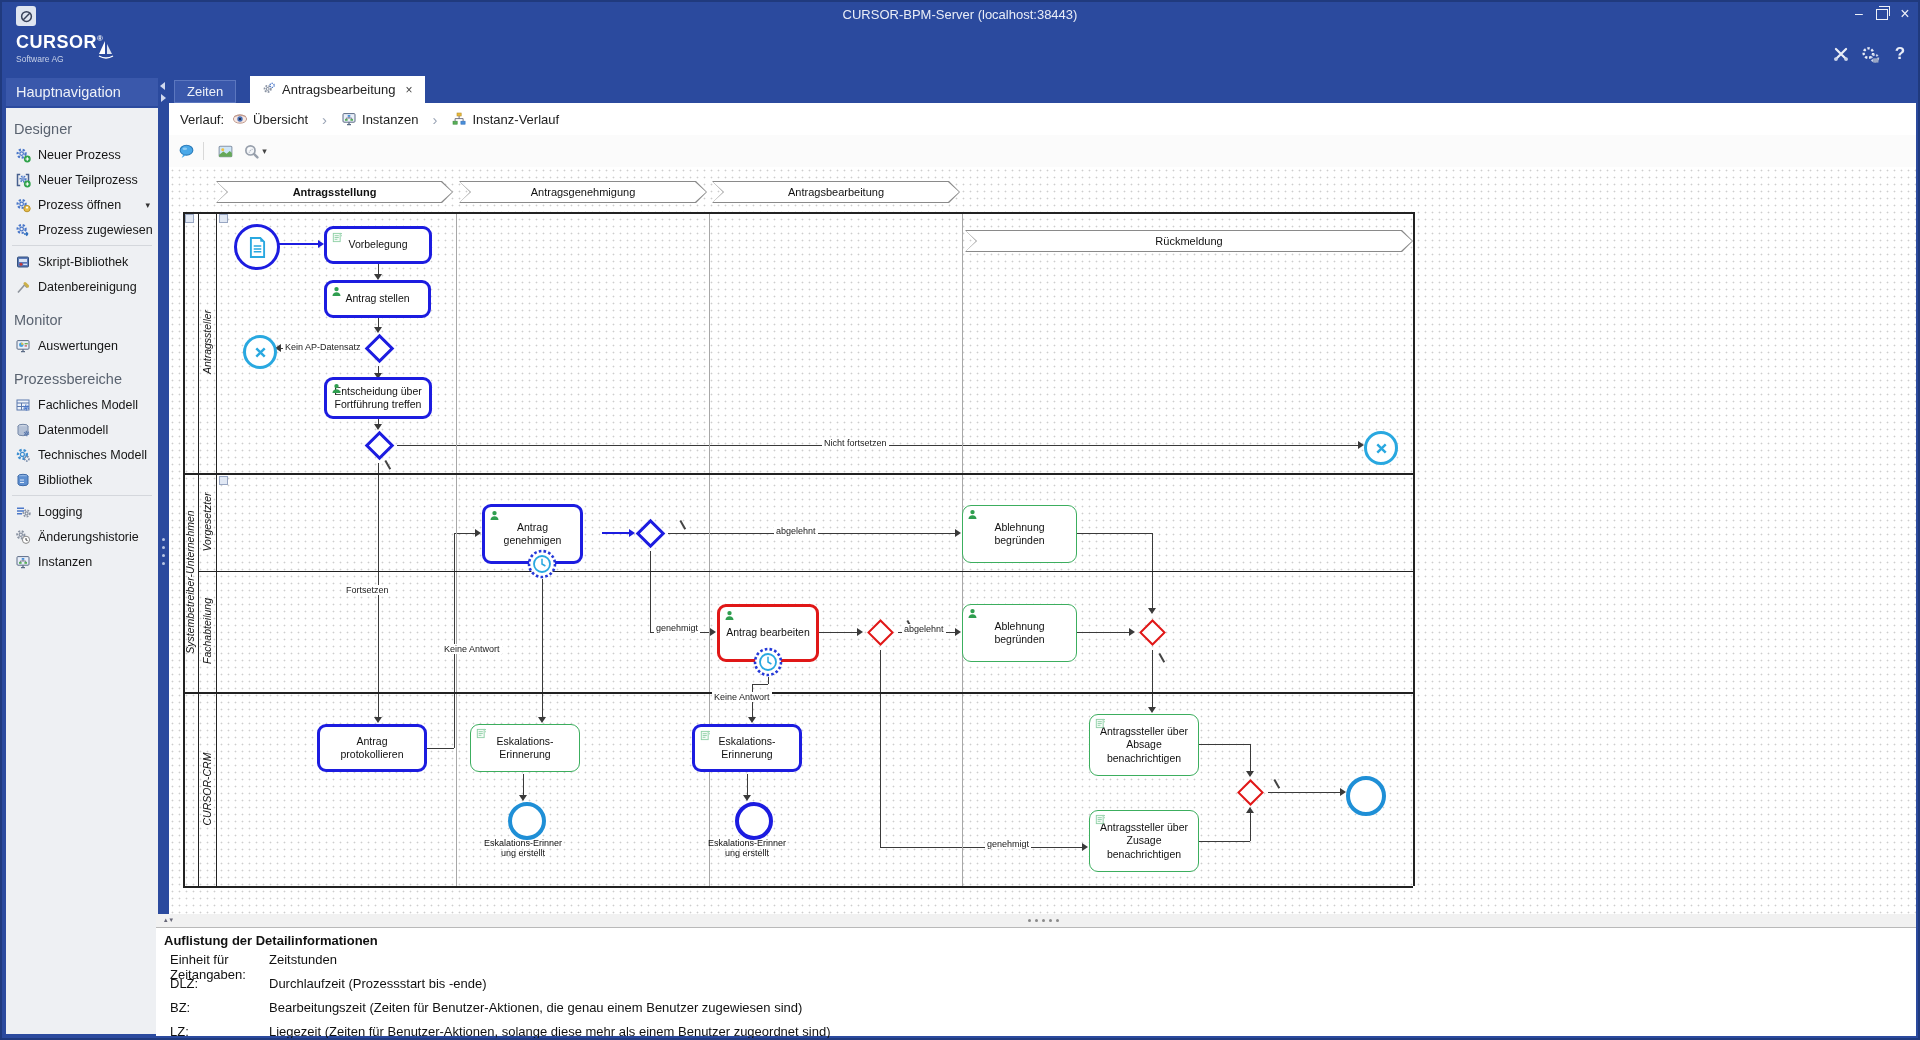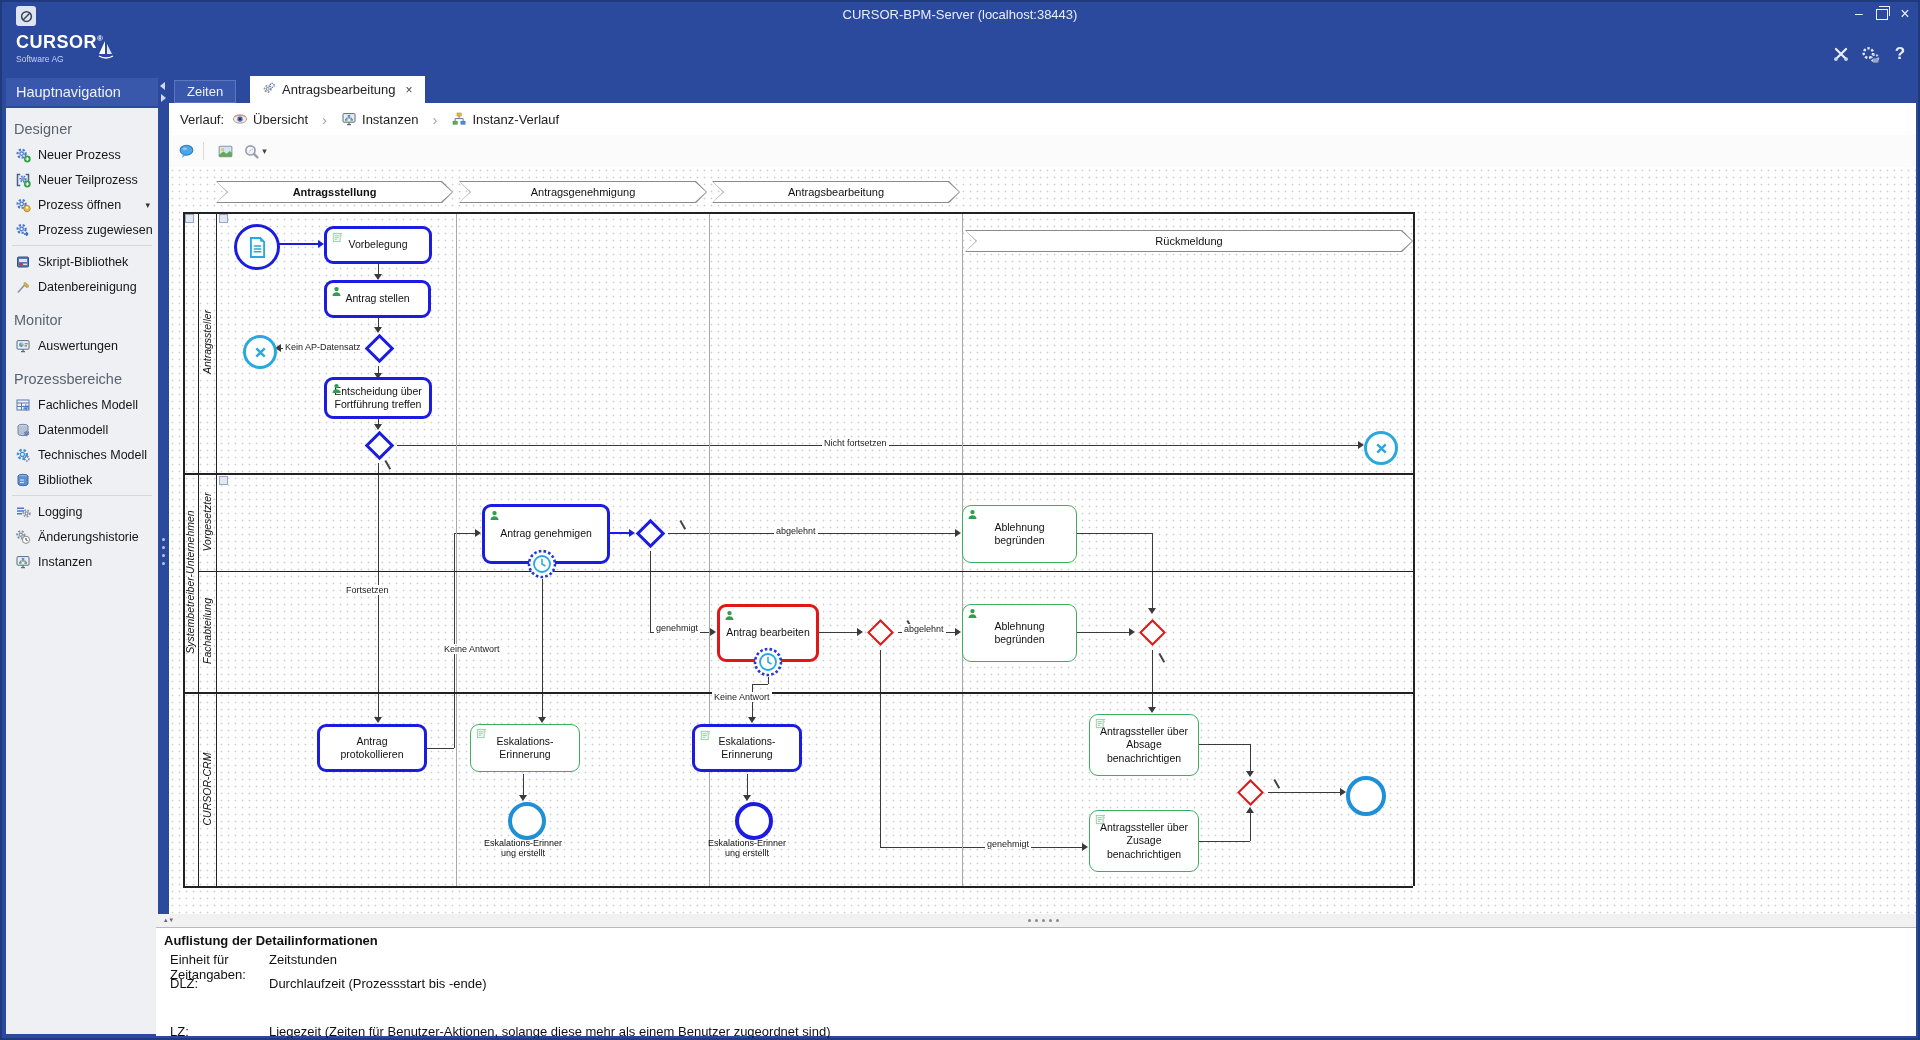--- a/index.html
+++ b/index.html
@@ -485,21 +485,21 @@
           </svg></span>
         <span data-interactable="false">Antrag stellen</span>
       </div>
       <div class="task cblue" data-interactable="true" style="left: 322px; top: 375px; width: 108px; height: 42px;">
         <span class="nic" data-interactable="false"><svg width="11" height="11" viewBox="0 0 12 12">
             <circle cx="6" cy="3.4" r="2.4" fill="#2f9e4f"></circle>
             <path d="M1.6 11c0-2.7 2-4.2 4.4-4.2s4.4 1.5 4.4 4.2z" fill="#2f9e4f"></path>
           </svg></span>
         <span data-interactable="false">Entscheidung über Fortführung treffen</span>
       </div>
-      <div class="task cblue" data-interactable="true" style="left: 480px; top: 502px; width: 128px; height: 60px;">
+      <div class="task cblue" data-interactable="true" style="left: 480px; top: 502px; width: 101px; height: 60px;">
         <span class="nic" data-interactable="false"><svg width="11" height="11" viewBox="0 0 12 12">
             <circle cx="6" cy="3.4" r="2.4" fill="#2f9e4f"></circle>
             <path d="M1.6 11c0-2.7 2-4.2 4.4-4.2s4.4 1.5 4.4 4.2z" fill="#2f9e4f"></path>
           </svg></span>
         <span data-interactable="false">Antrag genehmigen</span>
       </div>
       <div class="timer" data-interactable="false" style="left: 525px; top: 547px;"><svg width="30" height="30" viewBox="0 0 30 30">
           <circle cx="15" cy="15" r="13" fill="#fff" stroke="#2438d8" stroke-width="2.6" stroke-dasharray="2.6 2.2"></circle>
           <circle cx="15" cy="15" r="8" fill="#fff" stroke="#29a8e0" stroke-width="1.8"></circle>
           <path d="M15 9.8V15l3.4 2" fill="none" stroke="#29a8e0" stroke-width="1.5"></path>
@@ -618,18 +618,22 @@
   <div id="details" data-interactable="false">
     <div id="dtitle" data-interactable="false">Auflistung der Detailinformationen</div>
   <div class="drow" data-interactable="false" style="top: 24px;">
         <span class="dl" data-interactable="false">Einheit für Zeitangaben:</span>
         <span class="dv" data-interactable="false">Zeitstunden</span>
       </div>
       <div class="drow" data-interactable="false" style="top: 48px;">
         <span class="dl" data-interactable="false">DLZ:</span>
         <span class="dv" data-interactable="false">Durchlaufzeit (Prozessstart bis -ende)</span>
       </div>
+      <div class="drow" data-interactable="false" style="top: 72px;">
+        <span class="dl" data-interactable="false">BZ:</span>
+        <span class="dv" data-interactable="false">Bearbeitungszeit (Zeiten für Benutzer-Aktionen, die genau einem Benutzer zugewiesen sind)</span>
+      </div>
       <div class="drow" data-interactable="false" style="top: 96px;">
         <span class="dl" data-interactable="false">LZ:</span>
         <span class="dv" data-interactable="false">Liegezeit (Zeiten für Benutzer-Aktionen, solange diese mehr als einem Benutzer zugeordnet sind)</span>
       </div>
     </div>
 </div>
 
 </body></html>

